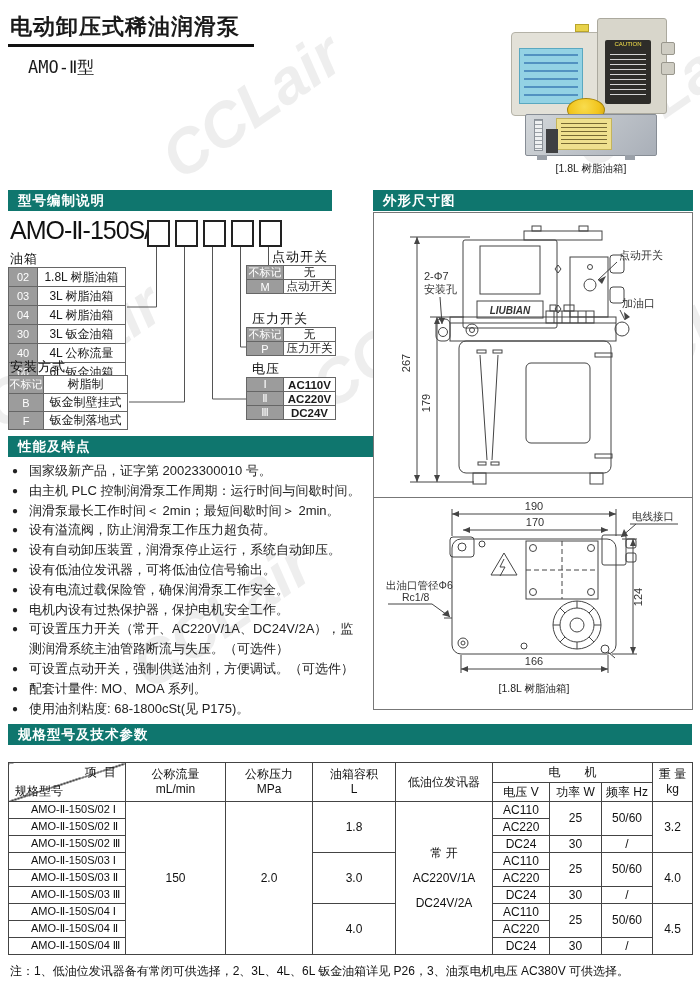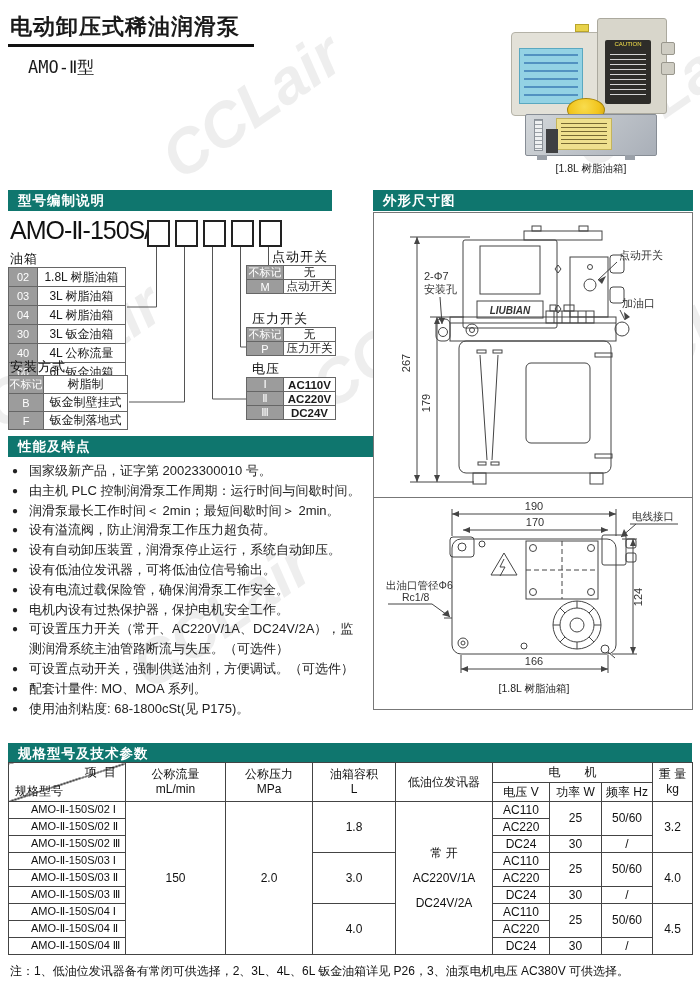--- a/index.html
+++ b/index.html
@@ -98,21 +98,21 @@
       <div class="p" style="left:20px;top:14px;width:12px;height:24px;background:#3f4042;"></div>
     </div>
     <div class="p" style="left:32px;top:153px;width:10px;height:5px;background:#9aa0a8;"></div>
     <div class="p" style="left:120px;top:153px;width:10px;height:5px;background:#9aa0a8;"></div>
   </div>
   <div id="photo-caption" class="abs">[1.8L 树脂油箱]</div>
 
   <div class="sec-bar" style="left:8px;top:190px;width:324px;">型号编制说明</div>
   <div class="sec-bar" style="left:373px;top:190px;width:320px;">外形尺寸图</div>
   <div class="sec-bar" style="left:8px;top:436px;width:371px;">性能及特点</div>
-  <div class="sec-bar" style="left:8px;top:743px;width:684px;">规格型号及技术参数</div>
+  <div class="sec-bar" style="left:8px;top:724px;width:684px;">规格型号及技术参数</div>
 
   <div id="base-model" class="abs">AMO-Ⅱ-150S/</div>
   <div class="code-box" style="left:147px;"></div>
   <div class="code-box" style="left:175px;"></div>
   <div class="code-box" style="left:203px;"></div>
   <div class="code-box" style="left:231px;"></div>
   <div class="code-box" style="left:259px;"></div>
 
   <svg class="abs" style="left:0;top:0;pointer-events:none;" width="700" height="983">
     <g stroke="#555" stroke-width="1" fill="none">

